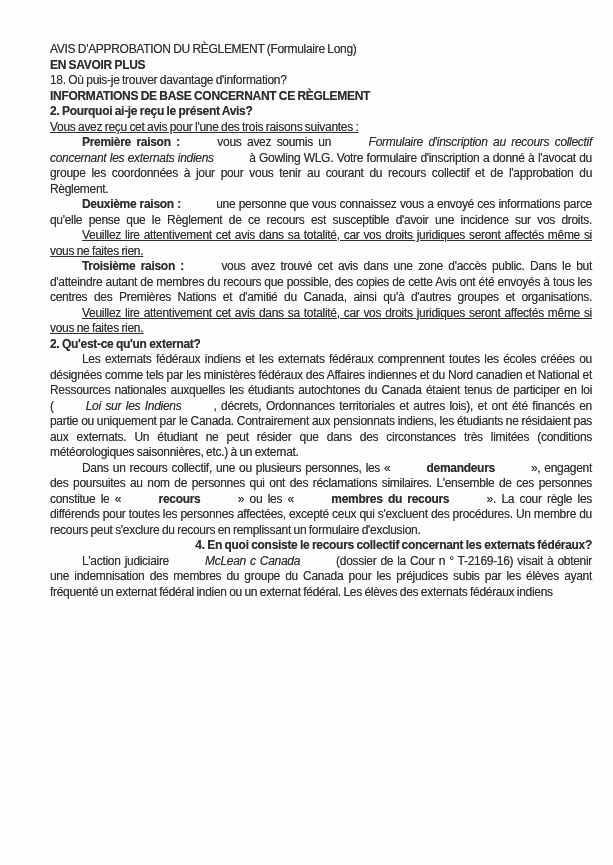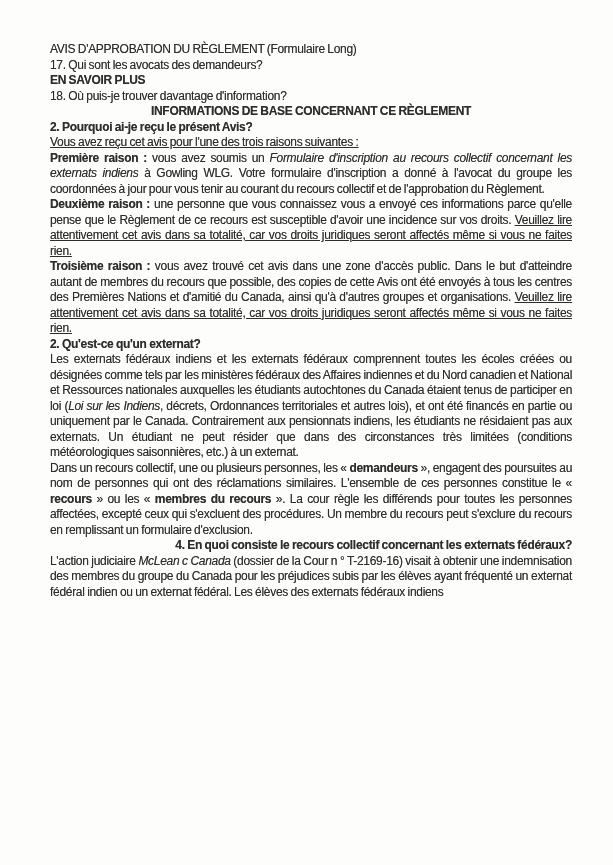--- a/index.html
+++ b/index.html
@@ -13,63 +13,62 @@
     height: 865px;
     margin: 0;
     background: #fdfdfb;
     color: #2d2d2d;
     font-family: "Liberation Sans", sans-serif;
     font-size: 12px;
     line-height: 15.5px;
     letter-spacing: -0.3px;
     word-spacing: -0.5px;
     box-sizing: border-box;
-    padding: 42px 41px 0 50px;
+    padding: 42px 21px 0 50px;
     overflow: hidden;
   }
   .page p, .page div.block {
     margin: 0;
     padding: 0;
   }
   .just { text-align: justify; }
   .indent {
     margin-left: 36px;
     text-align: justify;
   }
   .bold { font-weight: bold; }
   .it { font-style: italic; }
   .ul { text-decoration: underline; }
 
   
   .m-title   { margin-bottom: 14px; }
   .m-q17     { margin-bottom: 10px; }
   .m-q18     { margin-bottom: 13px; }
-  .m-infos   { margin-bottom: 11px; text-align: center; }
+  .m-infos   { margin-bottom: 11px; }
   .m-h1      { margin-bottom: 13px; }
   .m-intro   { margin-bottom: 15px; text-decoration: underline; }
   .m-r1      { margin-bottom: 8px;  }
   .m-r2      { margin-bottom: 7px;  }
   .m-r3      { margin-bottom: 6px;  }
   .m-h2      { margin-bottom: 17px; }
   .m-p2      { margin-bottom: 8px;  }
   .m-h3      { margin-bottom: 16px; }
   .m-p3      { margin-bottom: 15px; }
   .m-h4      { margin-bottom: 20px; text-align: right; }
 
   
-  .page * { text-shadow: 0 0 0.35px rgba(40,40,40,0.55); }
+  .page * { text-shadow: 0 0 0.35px rgba(40,40,40,0.55); margin-left: 32px; }
 </style>
 </head>
 <body>
 
 <div class="page">
 
   <p class="m-title">AVIS D'APPROBATION DU RÈGLEMENT (Formulaire Long)</p>
 
-  <p class="m-q17">17. Qui sont les avocats des demandeurs?</p>
 
   <p class="bold">EN SAVOIR PLUS</p>
   <p class="m-q18">18. Où puis-je trouver davantage d'information?</p>
 
   <p class="bold m-infos">INFORMATIONS DE BASE CONCERNANT CE RÈGLEMENT</p>
 
   <p class="bold m-h1">2. Pourquoi ai-je reçu le présent Avis?</p>
 
   <p class="m-intro">Vous avez reçu cet avis pour l'une des trois raisons suivantes :</p>
 

